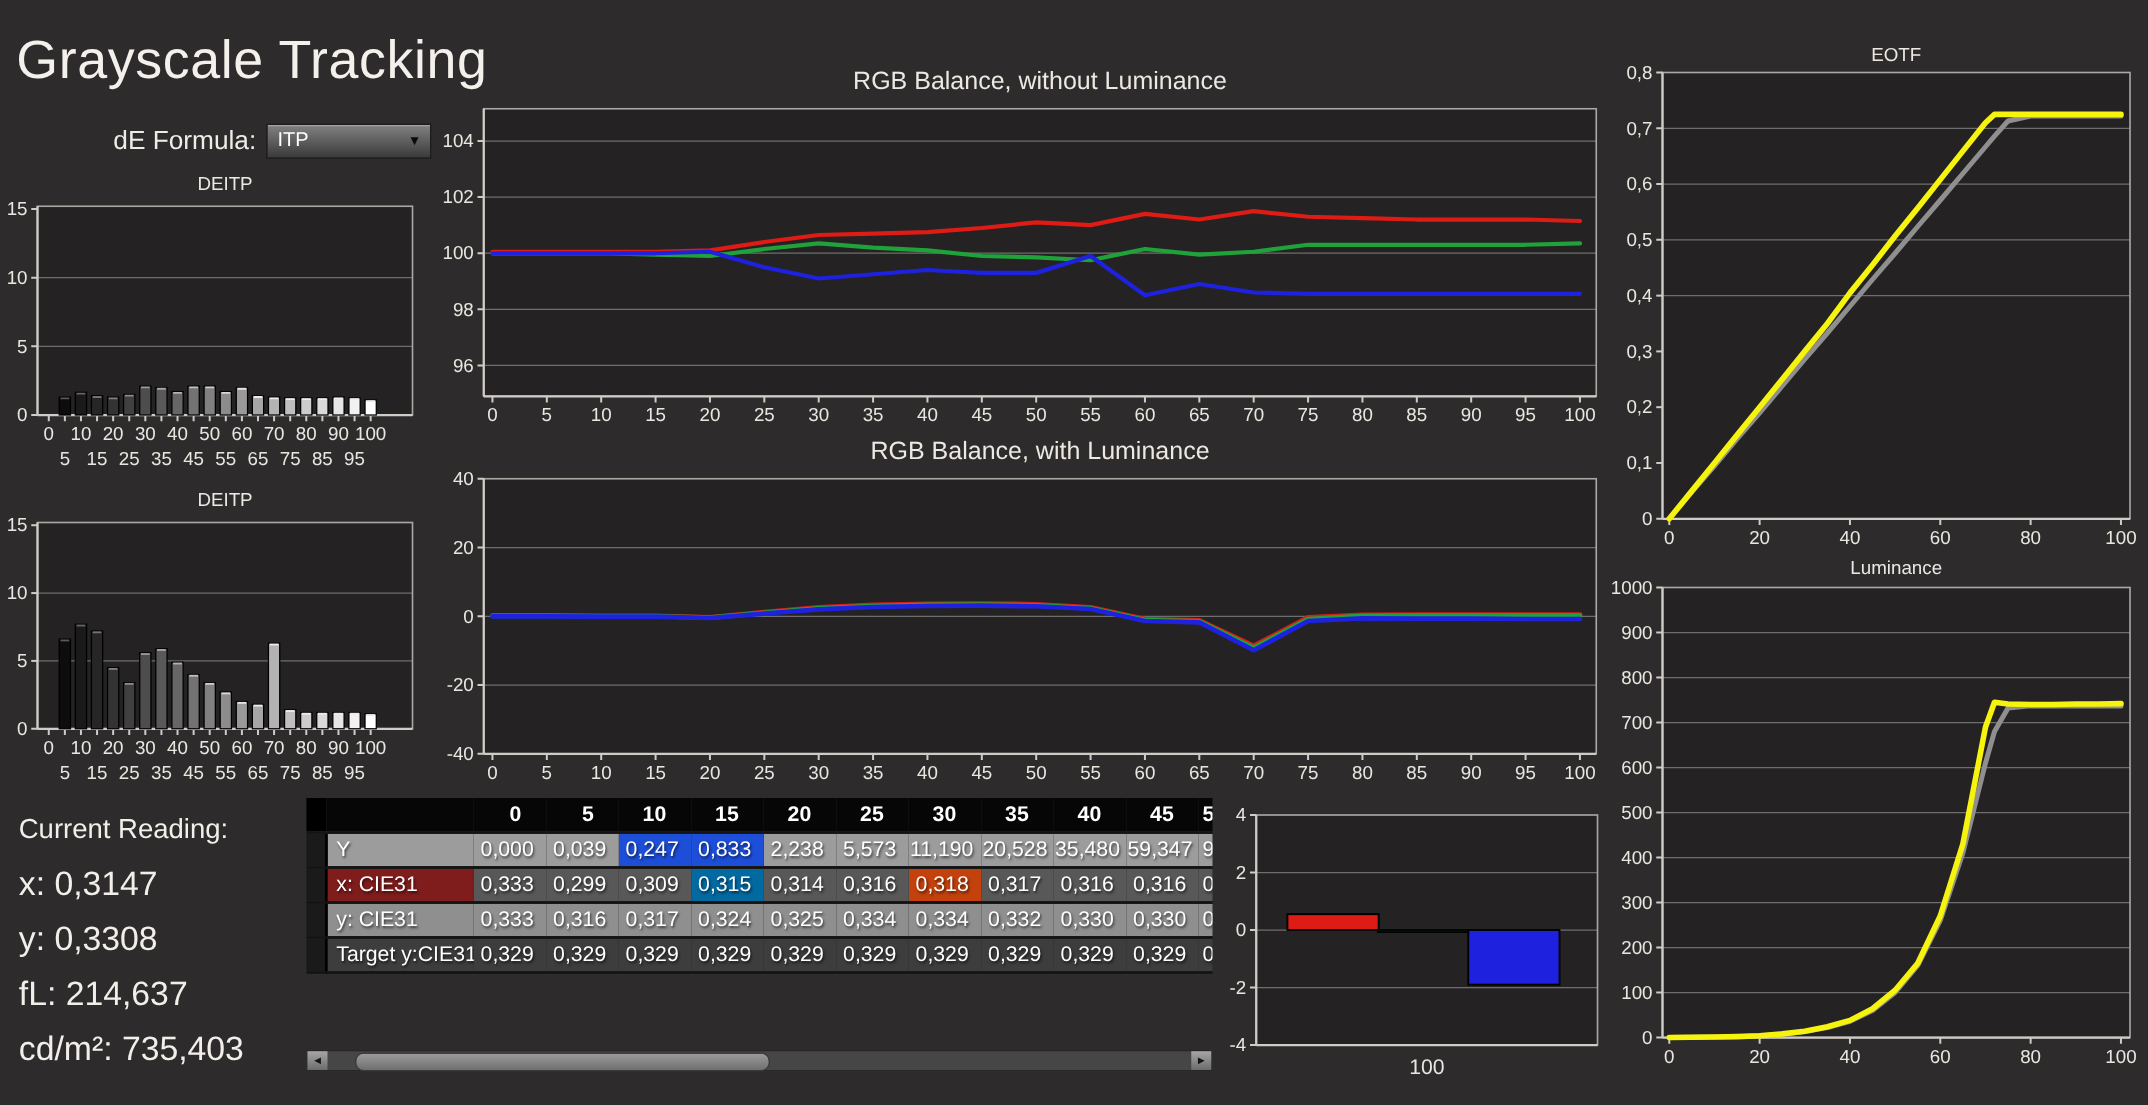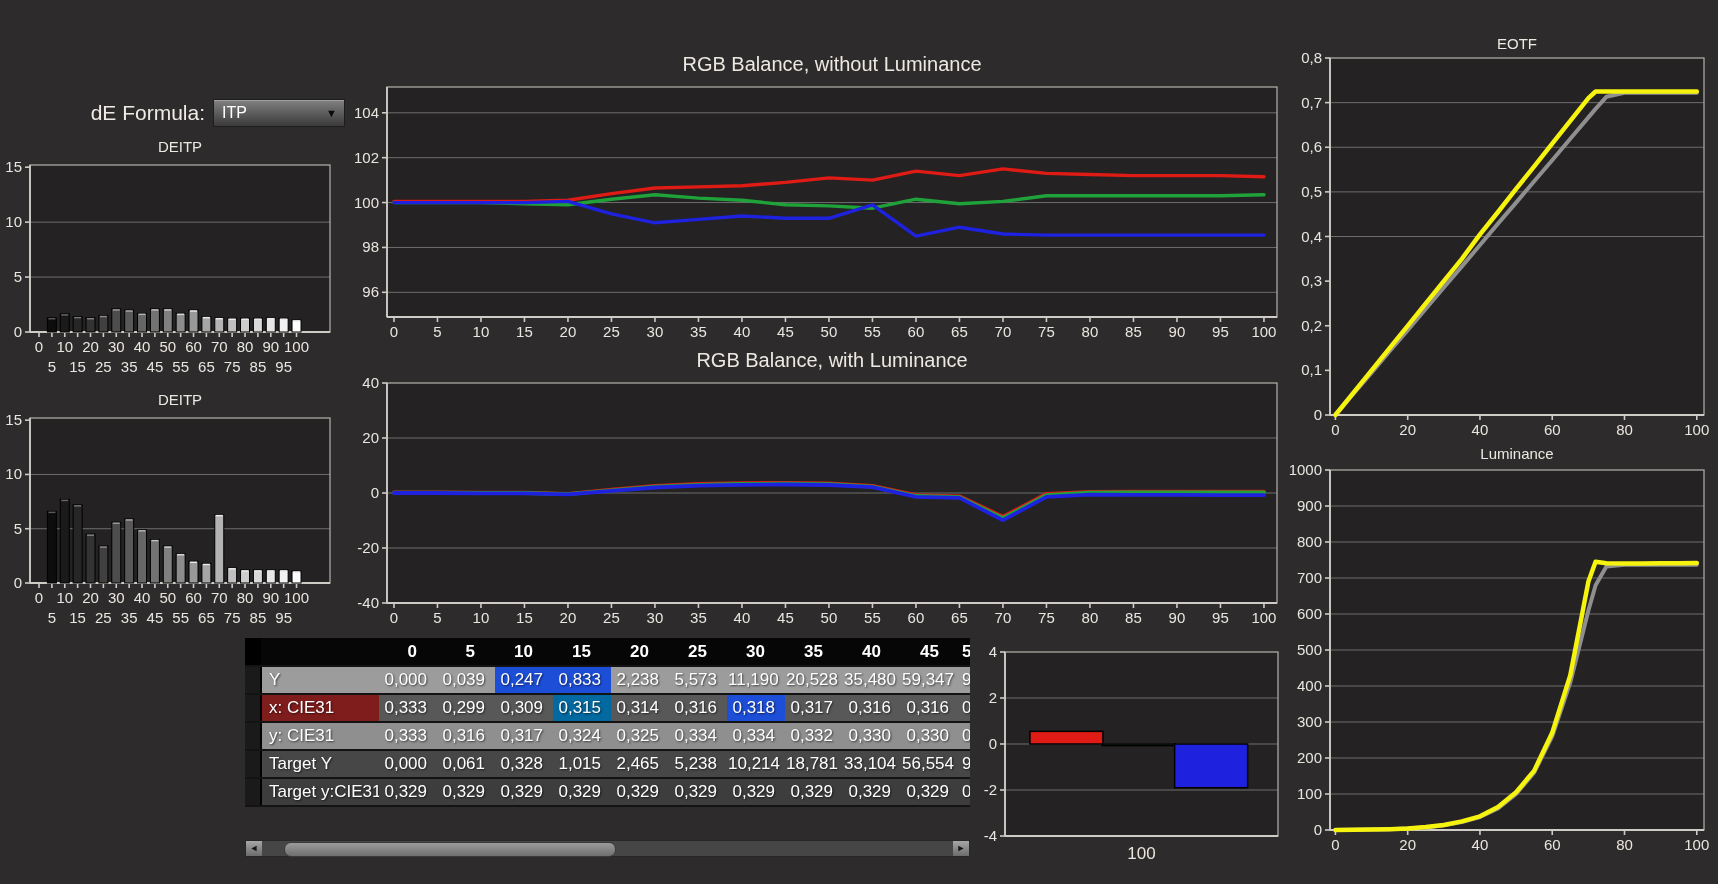--- a/index.html
+++ b/index.html
@@ -34,20 +34,21 @@
   .sb-left{left:0;}
   .sb-right{right:0;}
   .sb-thumb{position:absolute;left:38px;top:1px;width:330px;height:13px;border-radius:7px;
     background:linear-gradient(#9B9B9B,#6F6F6F);border:1px solid #3a3a3a;cursor:pointer;}
 </style>
 </head>
 <body>
 
 <div class="app">
 
+  <div class="page-title">Grayscale Tracking</div>
 
   <div class="de-label">dE Formula:</div>
   <div class="dropdown">
     <span class="dd-value">ITP</span>
     <span class="dd-caret">▼</span>
   </div>
 
   <div id="chart-deitp-top" class="chart-box" style="left: 0px; top: 130px; width: 340px; height: 245px;"><svg width="340" height="245" xmlns="http://www.w3.org/2000/svg">
         <rect x="30" y="35" width="300" height="167" fill="#242222" stroke="none"></rect>
         <line x1="30" y1="147.06578947368422" x2="330" y2="147.06578947368422" stroke="#6E6E6E" stroke-width="1"></line>
@@ -490,20 +491,27 @@
         <line x1="20" y1="58" x2="25" y2="58" stroke="#CFCCC7" stroke-width="1.6"></line>
         <text x="17" y="63" text-anchor="end" font-size="15" fill="#E9E6E0">2</text>
         <line x1="20" y1="12" x2="25" y2="12" stroke="#CFCCC7" stroke-width="1.6"></line>
         <text x="17" y="17" text-anchor="end" font-size="15" fill="#E9E6E0">4</text>
         <rect x="49.92500000000001" y="91.35000000000001" width="73" height="12.649999999999991" fill="#DE1B14" stroke="#000" stroke-width="1.5"></rect>
         <rect x="122.27000000000001" y="104" width="73" height="1.6099999999999994" fill="#1FA23A" stroke="#000" stroke-width="1.5"></rect>
         <rect x="194.615" y="104" width="73" height="43.69999999999999" fill="#1E22DF" stroke="#000" stroke-width="1.5"></rect>
         <text x="161.5" y="219" text-anchor="middle" font-size="17" fill="#E9E6E0">100</text>
       </svg></div>
 
+  <div class="cr">
+    <div class="cr-title">Current Reading:</div>
+    <div class="cr-line">x: 0,3147</div>
+    <div class="cr-line">y: 0,3308</div>
+    <div class="cr-line">fL: 214,637</div>
+    <div class="cr-line">cd/m²: 735,403</div>
+  </div>
 
   <div id="meas-table">
     <div id="meas-table-grid">
         <table>
           <colgroup>
             <col style="width:16px">
             <col style="width:118px">
             <col style="width:58px">
             <col style="width:58px">
             <col style="width:58px">
@@ -549,21 +557,21 @@
             </tr>
             <tr>
               <td class="gut"></td>
               <td class="lab" style="background:#7f1d1d">x: CIE31</td>
               <td class="val" style="background:#585858">0,333</td>
               <td class="val" style="background:#585858">0,299</td>
               <td class="val" style="background:#585858">0,309</td>
               <td class="val" style="background:#0369a1">0,315</td>
               <td class="val" style="background:#585858">0,314</td>
               <td class="val" style="background:#585858">0,316</td>
-              <td class="val" style="background:#1d4ed8">0,318</td>
+              <td class="val" style="background:#c2410c">0,318</td>
               <td class="val" style="background:#585858">0,317</td>
               <td class="val" style="background:#585858">0,316</td>
               <td class="val" style="background:#585858">0,316</td>
               <td class="val clip" style="background:#585858">0</td>
             </tr>
             <tr>
               <td class="gut"></td>
               <td class="lab" style="background:#8F8F8F">y: CIE31</td>
               <td class="val" style="background:#8F8F8F">0,333</td>
               <td class="val" style="background:#8F8F8F">0,316</td>
@@ -572,35 +580,20 @@
               <td class="val" style="background:#8F8F8F">0,325</td>
               <td class="val" style="background:#8F8F8F">0,334</td>
               <td class="val" style="background:#8F8F8F">0,334</td>
               <td class="val" style="background:#8F8F8F">0,332</td>
               <td class="val" style="background:#8F8F8F">0,330</td>
               <td class="val" style="background:#8F8F8F">0,330</td>
               <td class="val clip" style="background:#8F8F8F">0</td>
             </tr>
             <tr>
               <td class="gut"></td>
-              <td class="lab" style="background:#474747">Target Y</td>
-              <td class="val" style="background:#474747">0,000</td>
-              <td class="val" style="background:#474747">0,061</td>
-              <td class="val" style="background:#474747">0,328</td>
-              <td class="val" style="background:#474747">1,015</td>
-              <td class="val" style="background:#474747">2,465</td>
-              <td class="val" style="background:#474747">5,238</td>
-              <td class="val" style="background:#474747">10,214</td>
-              <td class="val" style="background:#474747">18,781</td>
-              <td class="val" style="background:#474747">33,104</td>
-              <td class="val" style="background:#474747">56,554</td>
-              <td class="val clip" style="background:#474747">9</td>
-            </tr>
-            <tr>
-              <td class="gut"></td>
               <td class="lab" style="background:#3D3D3D">Target y:CIE31</td>
               <td class="val" style="background:#3D3D3D">0,329</td>
               <td class="val" style="background:#3D3D3D">0,329</td>
               <td class="val" style="background:#3D3D3D">0,329</td>
               <td class="val" style="background:#3D3D3D">0,329</td>
               <td class="val" style="background:#3D3D3D">0,329</td>
               <td class="val" style="background:#3D3D3D">0,329</td>
               <td class="val" style="background:#3D3D3D">0,329</td>
               <td class="val" style="background:#3D3D3D">0,329</td>
               <td class="val" style="background:#3D3D3D">0,329</td>

